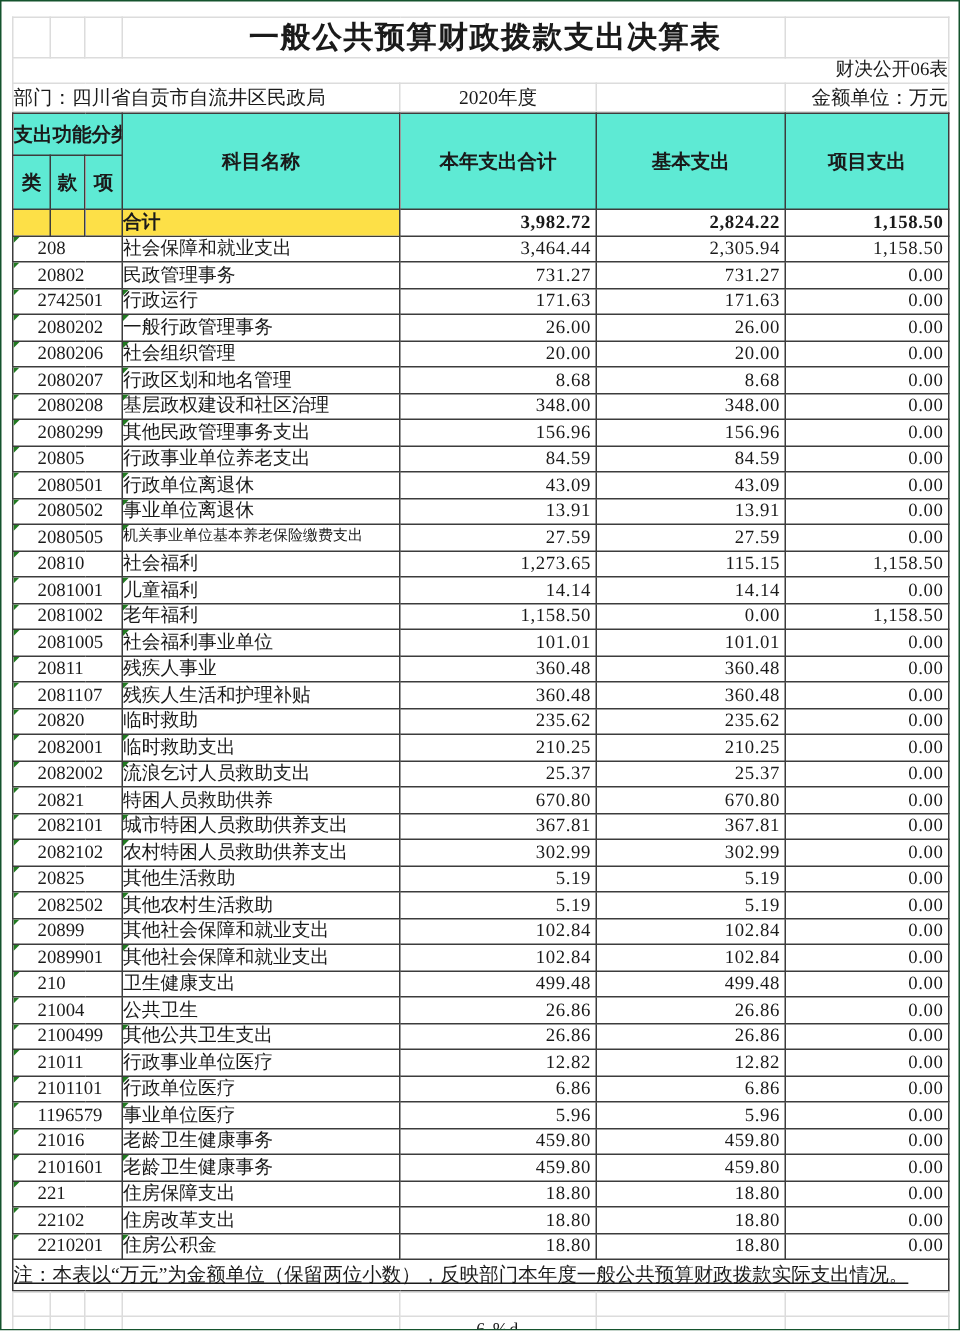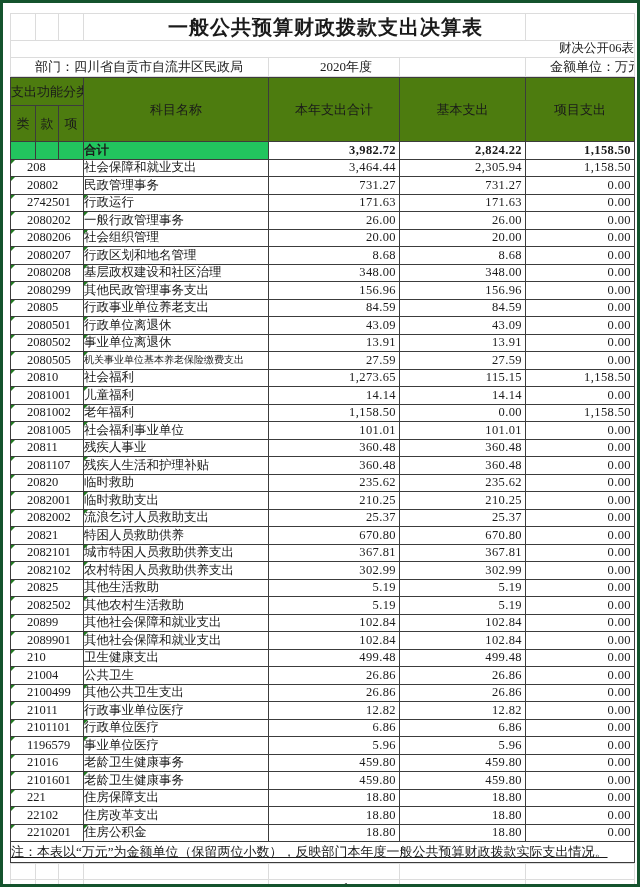--- a/index.html
+++ b/index.html
@@ -1,50 +1,50 @@
 <!DOCTYPE html>
 <html><head>
 <meta charset="utf-8">
 <style>
   html,body{margin:0;padding:0;background:#ffffff;}
   .page{
     width:640px;height:887px;box-sizing:border-box;
     background:#fff;position:relative;overflow:hidden;
     font-family:"Liberation Serif","DejaVu Serif",serif;color:#1a1a1a;
-    border:3px solid #14532d;padding-top:10px;
+    border:1px solid #14532d;padding-top:10px;
   }
   table{border-collapse:collapse;table-layout:fixed;width:624px;margin-left:7px;}
   col.c1{width:25px}col.c2{width:23px}col.c3{width:25px}
   col.c4{width:185px}col.c5{width:131px}col.c6{width:126px}col.c7{width:109px}
 
   
   .tbl-top td{border:1px solid #dcdcdc;padding:0;line-height:1.1;overflow:hidden;white-space:nowrap;}
   .row-title td{height:26px;}
   .row-sub td{height:16px;}
-  .row-info td{height:18px;padding-left:24px;}
+  .row-info td{height:18px;}
   .title-cell{font-size:20px;font-weight:bold;text-align:center;letter-spacing:1px;text-indent:42px;}
   .doc-code{font-size:12.5px;text-align:right;padding-right:2px;}
   .dept{font-size:13px;text-align:left;padding-left:1px;}
   .yr{font-size:13px;text-align:center;}
   .unit{font-size:13px;text-align:right;padding-right:2px;}
 
   
   .tbl-main th,.tbl-main td{border:1px solid #3c3c3c;padding:0;overflow:hidden;white-space:nowrap;line-height:1.05;}
-  .tbl-main th{background:#4d7c0f;font-weight:normal;font-size:13px;}
+  .tbl-main th{background:#5eead4;font-weight:bold;font-size:13px;}
   .hdr-func{height:28px;}
   .hdr-lkx th{height:35px;}
   .tbl-main tbody tr{height:17.5px;}
   td.code{font-size:12.5px;padding-left:16px;position:relative;}
   td.name{font-size:12.5px;position:relative;text-align:left;}
   td.num{font-size:12.5px;text-align:right;padding-right:3px;letter-spacing:0.4px;}
   .ind0{padding-left:3px;}
   .ind1{padding-left:25px;}
   .small{font-size:10px !important;padding-left:9px;}
   .grand{text-align:center;font-weight:bold;}
-  .sh{background:#22c55e;}
+  .sh{background:#fde047;}
   .b{font-weight:bold;}
   .tri{position:absolute;top:0;left:0;width:0;height:0;
        border-top:4px solid #217a21;border-right:4px solid transparent;}
   .note-cell{font-size:13px;height:20px;padding-left:2px;white-space:nowrap;text-decoration:underline;}
 
   
   .tbl-foot td{border:1px solid #dcdcdc;padding:0;line-height:1;}
   .tbl-foot tr.r1 td{height:15px;}
   .tbl-foot tr.r2 td{height:16px;}
   .pgnum{font-size:12px;text-align:center;letter-spacing:1px;}

